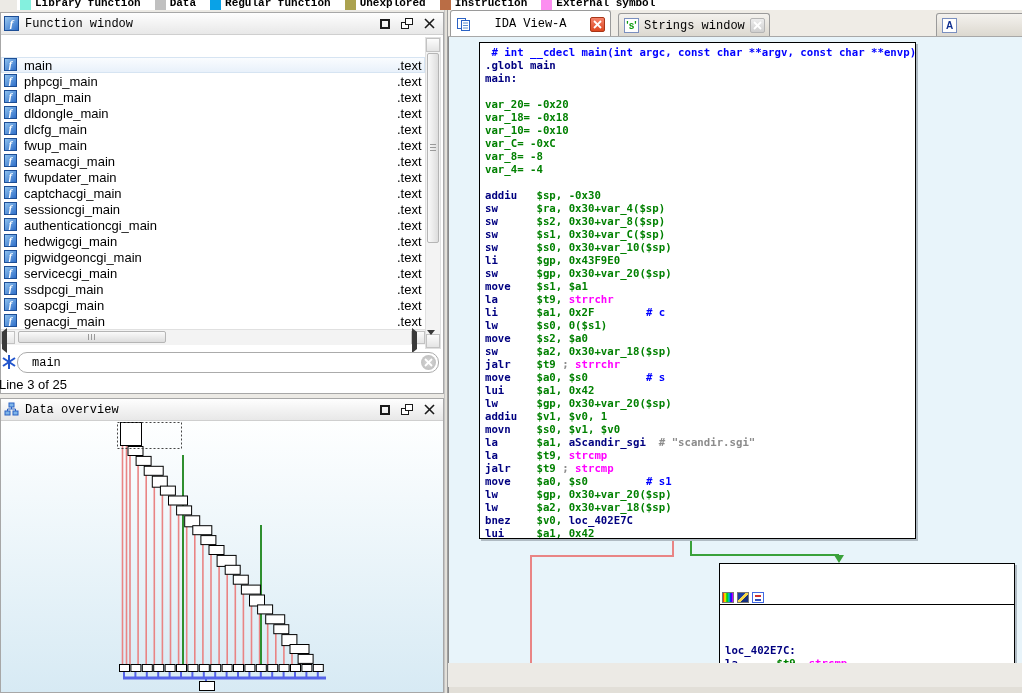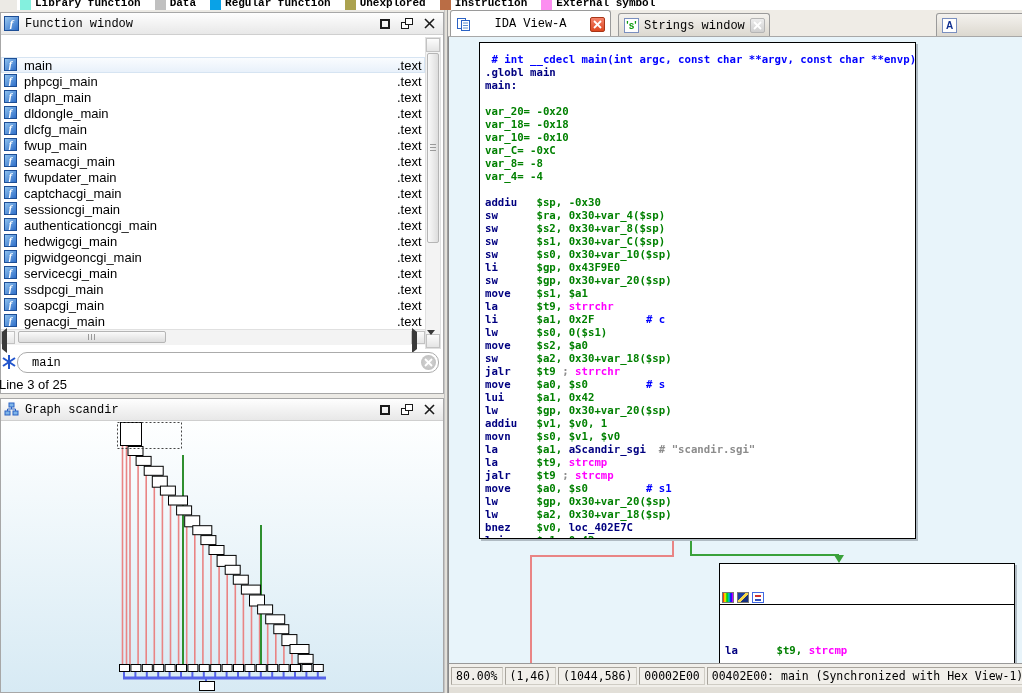--- a/index.html
+++ b/index.html
@@ -90,21 +90,21 @@
             background:linear-gradient(#EDEDED,#CFCFCF);display:flex;align-items:center;justify-content:center;}
   .tabclose.red{background:linear-gradient(#F4836B,#DD4720);border-color:#A83618;}
   .gicon{display:inline-block;width:15px;height:15px;background:#fff;border:1px solid #7A8FBF;
          font:bold 10px "Liberation Sans",sans-serif;text-align:center;line-height:13px;}
 
   .dcanvas{position:absolute;left:0;top:37px;width:574px;height:626px;background:#E8F4FA;
            border-left:1px solid #8A8A8A;overflow:hidden;}
   .edges{position:absolute;left:0;top:0;width:574px;height:626px;pointer-events:none;}
   .block{position:absolute;background:#FFF;border:1px solid #000;box-shadow:2px 2px 0 rgba(120,130,140,.5);
          font:bold 10.7px "DejaVu Sans Mono",monospace;line-height:13px;white-space:pre;overflow:hidden;}
-  .block1{left:30px;top:5px;width:437px;height:497px;padding:10px 0 0 5px;}
+  .block1{left:30px;top:5px;width:437px;height:497px;padding:3px 0 0 5px;}
   .block2{left:270px;top:526px;width:296px;height:145px;}
   .b2code{padding-left:5px;}
   .codeline{height:13px;white-space:pre;}
   .c-n{color:#000080;} .c-g{color:#008000;text-align:center;} .c-p{color:#FF00FF;}
   .c-b{color:#0000FF;} .c-y{color:#8C8C8C;} .c-k{color:#000;}
   .minitoolbar{height:15px;border-bottom:1px solid #000;display:flex;align-items:center;gap:3px;padding-left:2px;background:#fff;}
   .mti{display:inline-block;width:12px;height:11px;border:1px solid #777;}
   .mti.palette{background:linear-gradient(90deg,#f00,#ff0,#0c0,#0cc,#00f,#f0f);}
   .mti.pencil{background:linear-gradient(135deg,#1B3FA0 42%,#F8D848 42%,#F8D848 62%,#16307E 62%);}
   .mti.group{background:#fff;border-color:#4169E1;position:relative;}
@@ -300,21 +300,21 @@
             <rect x="1" y="9" width="5" height="4"></rect>
             <rect x="9" y="9" width="5" height="4"></rect>
           </g>
         <g stroke="#2B62C4">
             <line x1="7.5" y1="5" x2="7.5" y2="7"></line>
             <line x1="3.5" y1="7" x2="11.5" y2="7"></line>
             <line x1="3.5" y1="7" x2="3.5" y2="9"></line>
             <line x1="11.5" y1="7" x2="11.5" y2="9"></line>
           </g>
       </svg>
-      <span>Graph scandir</span>
+      <span>Data overview</span>
       <span class="winbtns">
         <span class="sqbtn"></span>
         <span class="restore">
             <i class="b"></i>
             <i class="t"></i>
           </span>
         <svg class="xmark dark" width="11" height="11">
           <line x1="1" y1="1" x2="10" y2="10"></line>
             <line x1="10" y1="1" x2="1" y2="10"></line>
           </svg>
@@ -458,26 +458,19 @@
       </svg>
 
       <div class="block block1" id="block1"><div class="codeline"><span class="c-b"> # int __cdecl main(int argc, const char **argv, const char **envp)</span></div><div class="codeline"><span class="c-n">.globl main</span></div><div class="codeline"><span class="c-n">main:</span></div><div class="codeline">&nbsp;</div><div class="codeline"><span class="c-g">var_20= -0x20</span></div><div class="codeline"><span class="c-g">var_18= -0x18</span></div><div class="codeline"><span class="c-g">var_10= -0x10</span></div><div class="codeline"><span class="c-g">var_C= -0xC</span></div><div class="codeline"><span class="c-g">var_8= -8</span></div><div class="codeline"><span class="c-g">var_4= -4</span></div><div class="codeline">&nbsp;</div><div class="codeline"><span class="c-n">addiu   </span><span class="c-g">$sp, -0x30</span></div><div class="codeline"><span class="c-n">sw      </span><span class="c-g">$ra, 0x30+var_4($sp)</span></div><div class="codeline"><span class="c-n">sw      </span><span class="c-g">$s2, 0x30+var_8($sp)</span></div><div class="codeline"><span class="c-n">sw      </span><span class="c-g">$s1, 0x30+var_C($sp)</span></div><div class="codeline"><span class="c-n">sw      </span><span class="c-g">$s0, 0x30+var_10($sp)</span></div><div class="codeline"><span class="c-n">li      </span><span class="c-g">$gp, 0x43F9E0</span></div><div class="codeline"><span class="c-n">sw      </span><span class="c-g">$gp, 0x30+var_20($sp)</span></div><div class="codeline"><span class="c-n">move    </span><span class="c-g">$s1, $a1</span></div><div class="codeline"><span class="c-n">la      </span><span class="c-g">$t9, </span><span class="c-p">strrchr</span></div><div class="codeline"><span class="c-n">li      </span><span class="c-g">$a1, 0x2F</span><span class="c-k">        </span><span class="c-b"># c</span></div><div class="codeline"><span class="c-n">lw      </span><span class="c-g">$s0, 0($s1)</span></div><div class="codeline"><span class="c-n">move    </span><span class="c-g">$s2, $a0</span></div><div class="codeline"><span class="c-n">sw      </span><span class="c-g">$a2, 0x30+var_18($sp)</span></div><div class="codeline"><span class="c-n">jalr    </span><span class="c-g">$t9 </span><span class="c-y">; </span><span class="c-p">strrchr</span></div><div class="codeline"><span class="c-n">move    </span><span class="c-g">$a0, $s0</span><span class="c-k">         </span><span class="c-b"># s</span></div><div class="codeline"><span class="c-n">lui     </span><span class="c-g">$a1, 0x42</span></div><div class="codeline"><span class="c-n">lw      </span><span class="c-g">$gp, 0x30+var_20($sp)</span></div><div class="codeline"><span class="c-n">addiu   </span><span class="c-g">$v1, $v0, 1</span></div><div class="codeline"><span class="c-n">movn    </span><span class="c-g">$s0, $v1, $v0</span></div><div class="codeline"><span class="c-n">la      </span><span class="c-g">$a1, </span><span class="c-n">aScandir_sgi</span><span class="c-k">  </span><span class="c-y"># "scandir.sgi"</span></div><div class="codeline"><span class="c-n">la      </span><span class="c-g">$t9, </span><span class="c-p">strcmp</span></div><div class="codeline"><span class="c-n">jalr    </span><span class="c-g">$t9 </span><span class="c-y">; </span><span class="c-p">strcmp</span></div><div class="codeline"><span class="c-n">move    </span><span class="c-g">$a0, $s0</span><span class="c-k">         </span><span class="c-b"># s1</span></div><div class="codeline"><span class="c-n">lw      </span><span class="c-g">$gp, 0x30+var_20($sp)</span></div><div class="codeline"><span class="c-n">lw      </span><span class="c-g">$a2, 0x30+var_18($sp)</span></div><div class="codeline"><span class="c-n">bnez    </span><span class="c-g">$v0, </span><span class="c-n">loc_402E7C</span></div><div class="codeline"><span class="c-n">lui     </span><span class="c-g">$a1, 0x42</span></div></div>
 
       <div class="block block2">
         <div class="minitoolbar">
           <span class="mti palette"></span>
           <span class="mti pencil"></span>
           <span class="mti group"></span>
         </div>
-        <div class="b2code" id="block2"><div class="codeline">&nbsp;</div><div class="codeline"><span class="c-n">la      </span><span class="c-g">$t9, </span><span class="c-p">strcmp</span></div></div>
+        <div class="b2code" id="block2"><div class="codeline">&nbsp;</div><div class="codeline"><span class="c-n">loc_402E7C:</span></div><div class="codeline"><span class="c-n">la      </span><span class="c-g">$t9, </span><span class="c-p">strcmp</span></div></div>
       </div>
     </div>
 
-    <div class="statusbar" id="statusbar">
-        <span class="sseg">80.00%</span>
-        <span class="sseg">(1,46)</span>
-        <span class="sseg">(1044,586)</span>
-        <span class="sseg">00002E00</span>
-        <span class="sseg">00402E00: main (Synchronized with Hex View-1)</span>
-      </div>
     <div class="bstrip"></div>
   </div>
 </div>
 
 </body></html>

